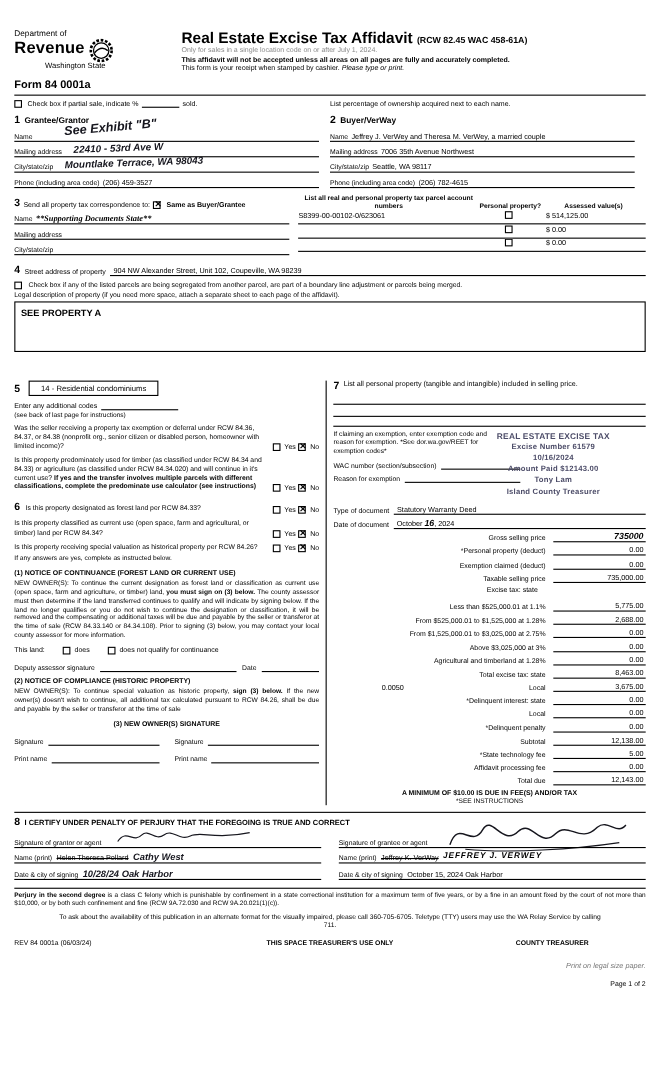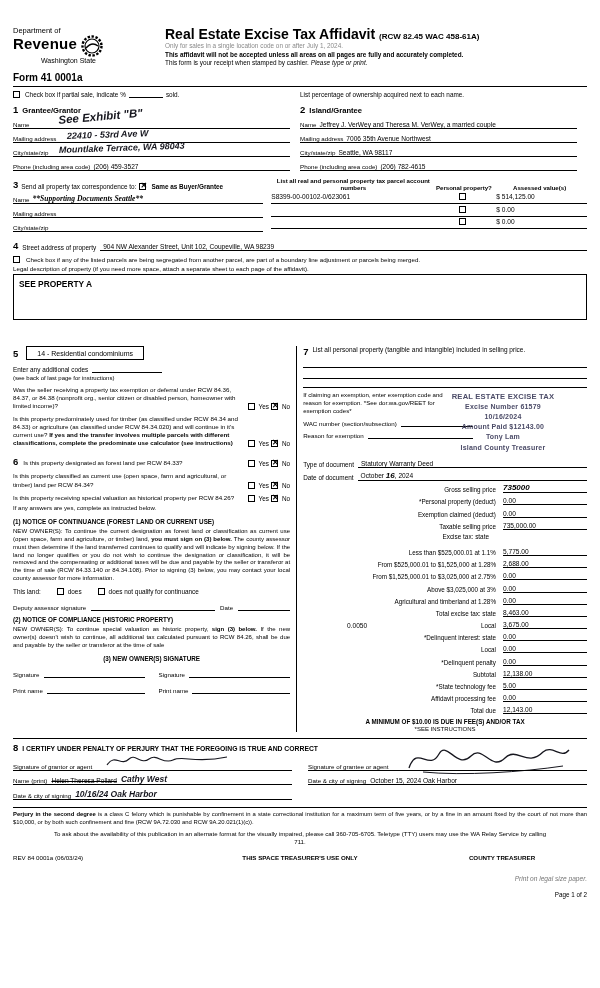--- a/index.html
+++ b/index.html
@@ -93,21 +93,21 @@
   .pline{border-bottom:1px solid #000;height:11px}
   .exblock{border-top:1px solid #000;margin-top:8px;padding-top:3px;position:relative;min-height:68px}
   .extext{width:56%;font-size:6.1px;line-height:1.3}
   .wacrow{display:flex;align-items:flex-end;gap:4px;font-size:6.2px;margin-top:5px;width:60%}
   .stamp{position:absolute;right:0;top:3px;width:168px;text-align:center;color:#4c4c68;font-weight:bold;font-size:7px;line-height:1.45;letter-spacing:.2px}
   .stamp .s1{font-size:7.6px}
   .docrow{display:flex;align-items:flex-end;gap:4px;font-size:6.4px;height:13px}
   .trow{display:flex;align-items:flex-end;height:12.2px}
   .tpre{width:38%;text-align:center;font-size:6.6px}
   .tlab{flex:1;text-align:right;font-size:6.3px;padding-right:7px}
-  .tval{width:84px;border-bottom:1px solid #000;font-size:6.6px;padding-right:2px}
+  .tval{width:84px;border-bottom:1px solid #000;text-align:right;font-size:6.6px;padding-right:2px}
   .exhead{text-align:right;padding-right:98px;font-size:6.4px;margin-top:3px;height:11px}
   .minline{text-align:center;font-weight:bold;font-size:6.3px;margin-top:4px}
   .seeinstr{text-align:center;font-size:6px;margin-top:1px}
   .handnum{font-style:italic;font-weight:bold;font-size:8px}
 
   
   .sec8{border-top:1px solid #000;margin-top:6px;padding-top:3px}
   .s8head{display:flex;gap:4px;align-items:baseline;font-size:6.8px;font-weight:bold}
   .s8cols{display:flex;gap:16px;margin-top:3px}
   .s8col{width:50%;position:relative}
@@ -135,21 +135,21 @@
       <div class="dept">Department of</div>
       <div class="revrow">
         <span class="rev">Revenue</span>
         <svg width="22" height="22" viewBox="0 0 22 22">
           <circle cx="11" cy="11" r="9.5" fill="none" stroke="#000" stroke-width="2.4" stroke-dasharray="2.4 1.6"></circle>
           <circle cx="11" cy="11" r="7" fill="none" stroke="#000" stroke-width="1.2"></circle>
           <path d="M5,13 Q11,6 17,11" fill="none" stroke="#000" stroke-width="1.4"></path>
         </svg>
       </div>
       <div class="state">Washington State</div>
-      <div class="formno">Form 41 0001a</div>
+      <div class="formno">Form 84 0001a</div>
     </div>
     <div class="title-block">
       <div class="h1">
         <span>Real Estate Excise Tax Affidavit</span>
         <span class="rcw">(RCW 82.45 WAC 458-61A)</span>
       </div>
       <div class="note gray">Only for sales in a single location code on or after July 1, 2024.</div>
       <div class="note b">This affidavit will not be accepted unless all areas on all pages are fully and accurately completed.</div>
       <div class="note">
         <span>This form is your receipt when stamped by cashier. </span><span class="i">Please type or print.</span>
@@ -187,21 +187,21 @@
         <span class="hand hand-md">Mountlake Terrace, WA 98043</span>
       </div>
       <div class="frow">
         <span class="lbl">Phone (including area code)</span>
         <span class="typed">(206) 459-3527</span>
       </div>
     </div>
     <div class="s12col">
       <div class="sechead">
         <span class="num">2</span>
-        <span>Island/Grantee</span>
+        <span>Buyer/VerWay</span>
       </div>
       <div class="frow">
         <span class="lbl">Name</span>
         <span class="typed">Jeffrey J. VerWey and Theresa M. VerWey, a married couple</span>
       </div>
       <div class="frow">
         <span class="lbl">Mailing address</span>
         <span class="typed">7006 35th Avenue Northwest</span>
       </div>
       <div class="frow">
@@ -218,21 +218,21 @@
   <div class="sec3">
     <div class="s3l">
       <div class="s3head">
         <span class="num">3</span>
         <span>Send all property tax correspondence to:</span>
         <span class="cb checked"></span>
         <span class="b">Same as Buyer/Grantee</span>
       </div>
       <div class="frow">
         <span class="lbl">Name</span>
-        <span class="serifnote">**Supporting Documents Seattle**</span>
+        <span class="serifnote">**Supporting Documents State**</span>
       </div>
       <div class="frow">
         <span class="lbl">Mailing address</span>
       </div>
       <div class="frow">
         <span class="lbl">City/state/zip</span>
       </div>
     </div>
     <div class="s3r">
       <div class="pt-head">
@@ -527,33 +527,38 @@
           <span>Signature of grantor or agent</span>
           <span style="flex:1"></span>
         </div>
         <div class="s8row">
           <span>Name (print)</span>
           <span class="typed struck">Helen Theresa Pollard</span>
           <span class="hand" style="font-size:8.5px">Cathy West</span>
         </div>
         <div class="s8row">
           <span>Date &amp; city of signing</span>
-          <span class="hand" style="font-size:8.5px">10/16/24 Oak Harbor</span>
+          <span class="hand" style="font-size:8.5px">10/28/24 Oak Harbor</span>
         </div>
       </div>
       <div class="s8col">
         <svg class="sigart" style="left:95px;top:-14px" width="170" height="34" viewBox="0 0 170 34">
           <path d="M6,26 C14,2 26,30 36,12 C44,-2 54,28 68,14 C80,2 88,30 102,16 C114,4 124,26 140,10 C150,2 158,18 166,8" fill="none" stroke="#16161e" stroke-width="1.3"></path>
           <path d="M20,30 C60,34 120,30 160,24" fill="none" stroke="#16161e" stroke-width="1"></path>
         </svg>
         <div class="s8row">
           <span>Signature of grantee or agent</span>
           <span style="flex:1"></span>
         </div>
         <div class="s8row">
+          <span>Name (print)</span>
+          <span class="typed struck">Jeffrey K. VerWay</span>
+          <span class="handcaps">JEFFREY J. VERWEY</span>
+        </div>
+        <div class="s8row">
           <span>Date &amp; city of signing</span>
           <span class="typed">October 15, 2024 Oak Harbor</span>
         </div>
       </div>
     </div>
   </div>
 
   <div class="perjury">
     <span class="b">Perjury in the second degree</span><span> is a class C felony which is punishable by confinement in a state correctional institution for a maximum term of five years, or by a fine in an amount fixed by the court of not more than $10,000, or by both such confinement and fine (RCW 9A.72.030 and RCW 9A.20.021(1)(c)).</span>
   </div>

